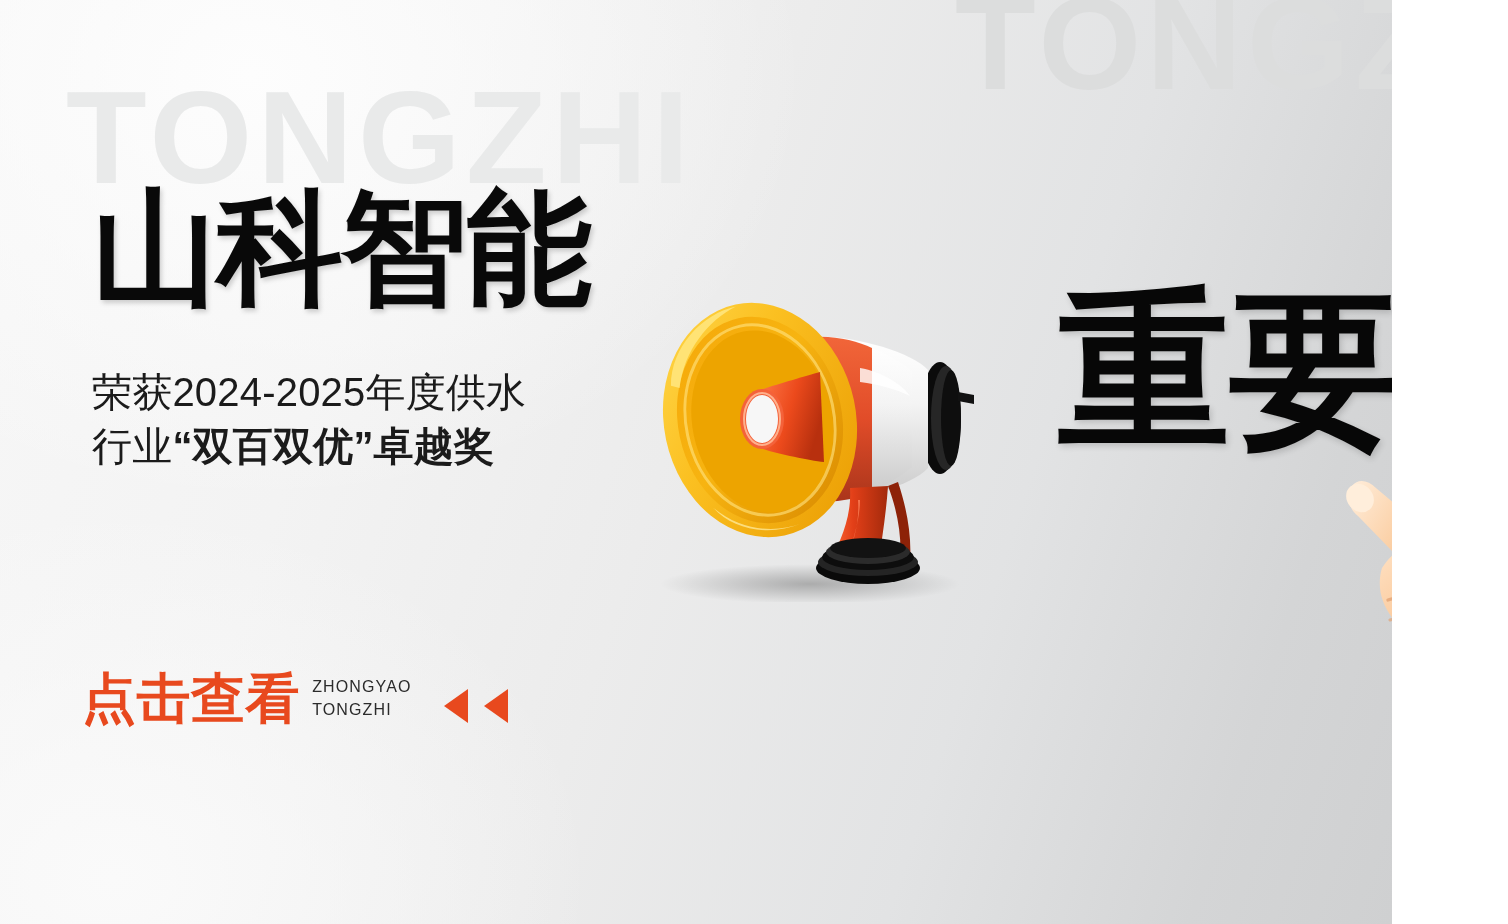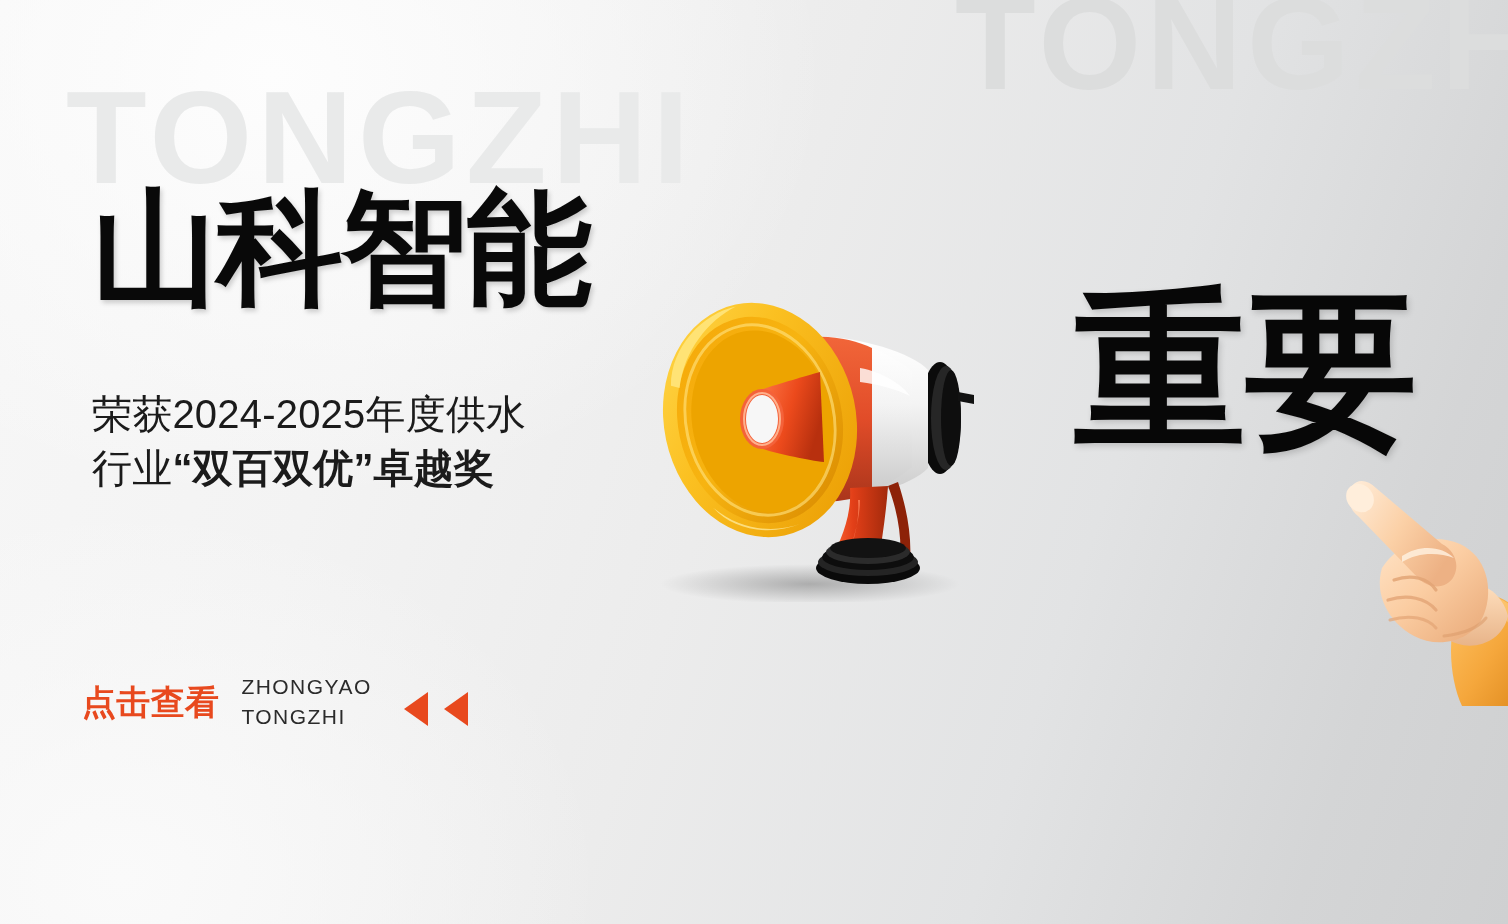--- a/index.html
+++ b/index.html
@@ -2,21 +2,21 @@
 <html><head>
 <meta charset="utf-8">
 <style>
   html, body {
     margin: 0;
     padding: 0;
     background: #ffffff;
   }
   #poster {
     position: relative;
-    width: 1508px;
+    width: 1392px;
     height: 924px;
     overflow: hidden;
     font-family: "Liberation Sans", "DejaVu Sans", sans-serif;
     background:
       radial-gradient(ellipse 900px 700px at 18% 8%, #fdfdfd 0%, rgba(253,253,253,0) 62%),
       radial-gradient(ellipse 800px 620px at 8% 95%, #fafafa 0%, rgba(250,250,250,0) 60%),
       linear-gradient(108deg, #f7f7f7 0%, #f3f3f3 26%, #ececec 48%, #e2e3e4 70%, #d4d5d6 88%, #cfd0d1 100%);
   }
 
   
@@ -54,21 +54,21 @@
     font-size: 126px;
     font-weight: 700;
     line-height: 1.0;
     color: #090909;
     letter-spacing: -0.01em;
     margin: 0;
     white-space: nowrap;
     text-shadow: 2px 3px 5px rgba(0,0,0,0.18);
   }
   #award-block {
-    margin-top: 76px;
+    margin-top: 54px;
     color: #1b1b1b;
   }
   .award-line {
     font-size: 40px;
     line-height: 1.34;
     letter-spacing: 0.005em;
     white-space: nowrap;
     font-weight: 400;
   }
   .award-line .strong {
@@ -79,30 +79,30 @@
   
   #cta-row {
     position: absolute;
     left: 82px;
     top: 672px;
     display: flex;
     align-items: center;
   }
   #cta-label {
     font-family: "DejaVu Sans", "Liberation Sans", sans-serif;
-    font-size: 34px;
+    font-size: 54px;
     font-weight: 700;
     color: #e8491e;
     letter-spacing: 0.01em;
     line-height: 1;
     white-space: nowrap;
   }
   #cta-pinyin {
-    margin-left: 22px;
-    font-size: 21px;
+    margin-left: 12px;
+    font-size: 16px;
     line-height: 1.42;
     color: #2b2b2b;
     font-weight: 400;
     letter-spacing: 0.07em;
   }
   #cta-arrows {
     margin-left: 32px;
     display: flex;
     align-items: center;
     gap: 16px;
@@ -121,21 +121,20 @@
     position: absolute;
     left: 1058px;
     top: 282px;
     font-family: "DejaVu Sans", "Liberation Sans", sans-serif;
     font-weight: 700;
     color: #070707;
     font-size: 172px;
     line-height: 1.03;
     letter-spacing: -0.005em;
     text-shadow: 2px 3px 6px rgba(0,0,0,0.16);
-    margin-left: 16px;
   }
   #right-col .rc-line { white-space: nowrap; display: block; }
 
   
   #megaphone {
     position: absolute;
     left: 610px;
     top: 272px;
     width: 420px;
     height: 330px;

